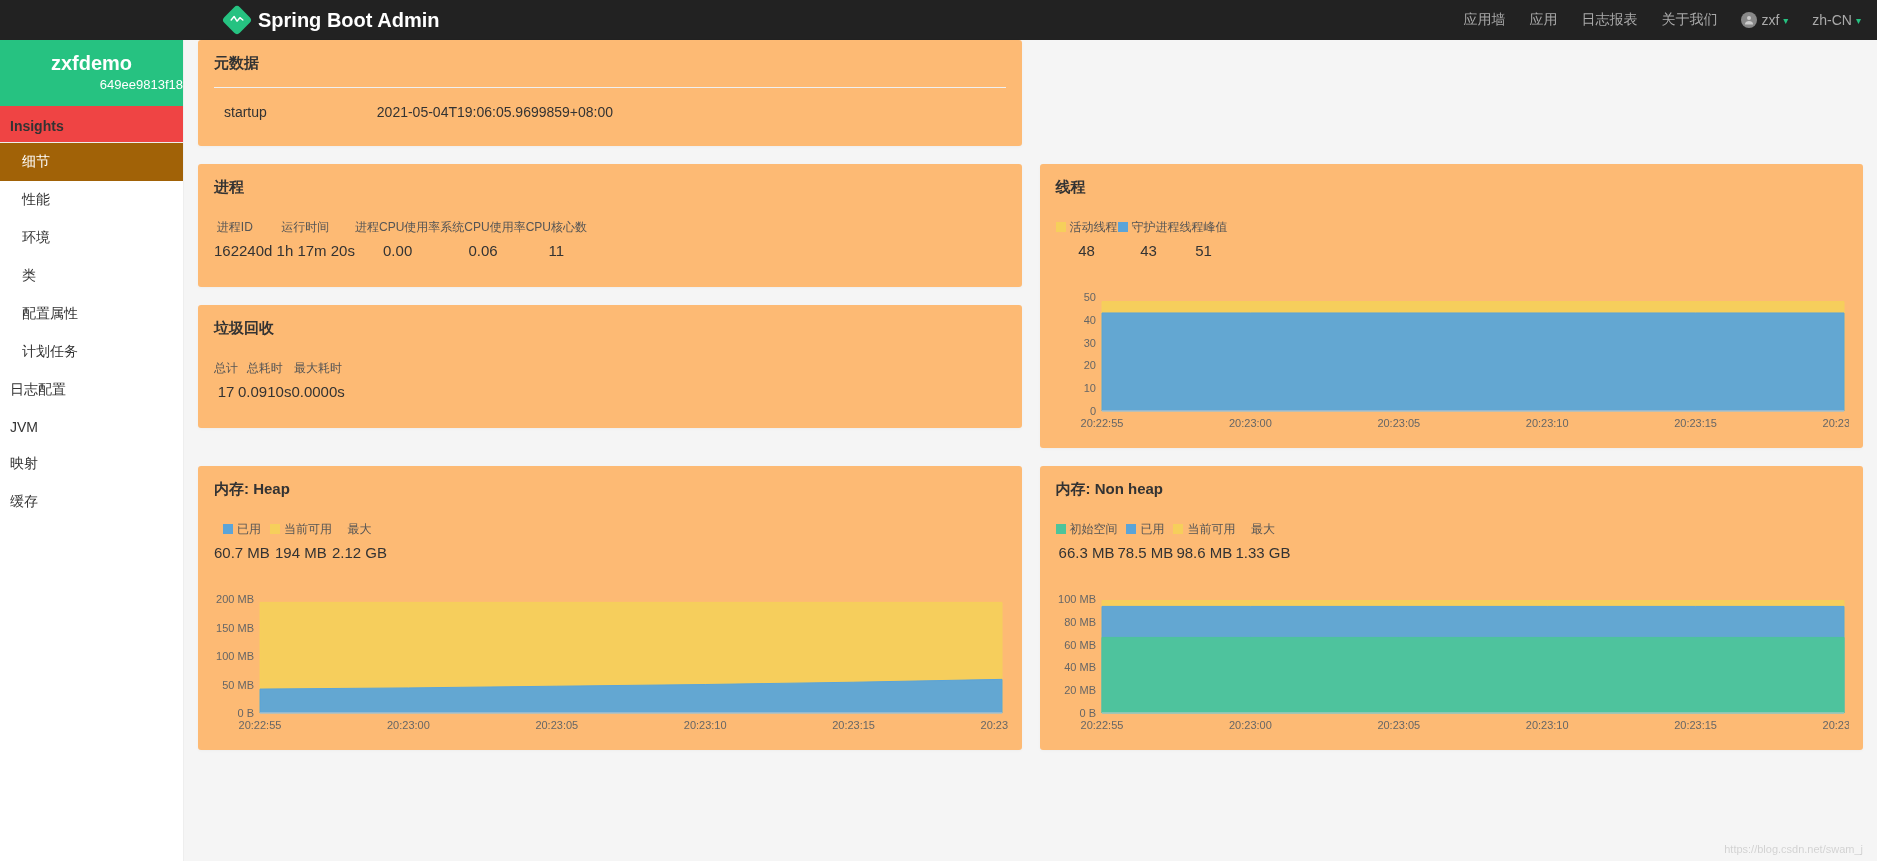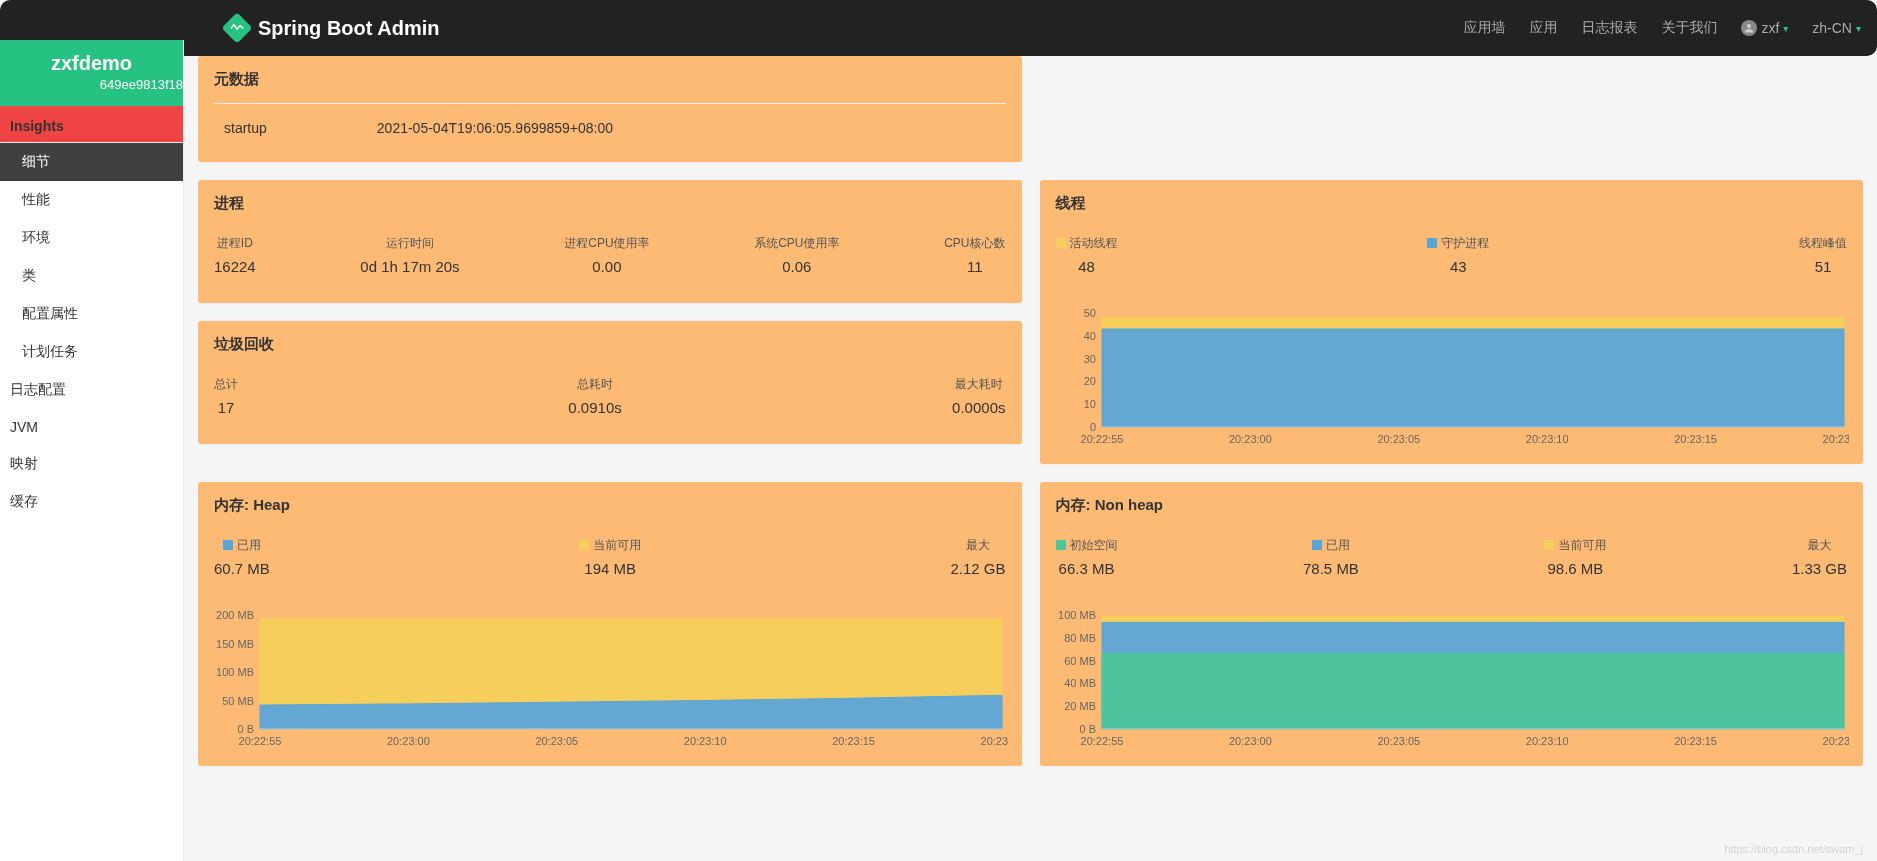--- a/index.html
+++ b/index.html
@@ -1,38 +1,38 @@
 <!DOCTYPE html>
 <html><head>
 <meta charset="utf-8">
 <style>
 * { box-sizing: border-box; margin: 0; padding: 0; }
 body { font-family: "Microsoft YaHei", -apple-system, sans-serif; background: #f5f5f5; color: #333; font-size: 14px; }
-.navbar { background: #222; color: #fff; height: 56px; display: flex; align-items: center; padding: 16px 16px; justify-content: space-between; border-radius: 10px; }
+.navbar { background: #222; color: #fff; height: 40px; display: flex; align-items: center; padding: 16px 16px; justify-content: space-between; }
 .nav-left { display: flex; align-items: center; gap: 10px; margin-left: 210px; }
 .nav-logo { width: 22px; height: 22px; background: #26c281; border-radius: 4px; display: flex; align-items: center; justify-content: center; transform: rotate(45deg);}
 .nav-logo svg { transform: rotate(-45deg); }
 .nav-title { font-size: 20px; font-weight: bold; color: #fff; }
 .nav-right { display: flex; align-items: center; gap: 24px; color: #aaa; font-size: 14px;}
 .nav-right span { cursor: pointer; display: flex; align-items: center; gap: 4px; }
 .sidebar { position: fixed; left: 0; top: 40px; width: 184px; background: #fff; height: calc(100% - 40px); border-right: 1px solid #eee; }
 .sb-head { background: #26c281; color: #fff; text-align: center; padding: 12px 0 14px 0;}
 .sb-app { font-weight: bold; font-size: 20px;}
 .sb-id { font-size: 13px; margin-top: 2px; text-align: right;}
 .sb-section { font-weight: bold; padding: 12px 10px 8px 10px; background: #ef4444; font-size: 14px; border-bottom: 1px solid #eee;}
 .sb-item { padding: 10px 0 10px 22px; cursor: pointer; color: #333; font-size: 14px;}
-.sb-item.active { background: #404040; color: #fff; font-family: Liberation Serif, serif;}
+.sb-item.active { background: #a16207; color: #fff; font-family: Liberation Serif, serif;}
 .sb-item.top { padding-left: 10px;}
 .main { margin-left: 184px; padding: 0 14px 14px 14px; display: grid; grid-template-columns: 1fr 1fr; gap: 18px; }
 .card { background: #fdba74; border-radius: 3px; box-shadow: 0 1px 3px rgba(0,0,0,0.03); }
 .card-h { font-weight: bold; padding: 14px 16px; font-size: 15px;}
 .card-body { padding: 0 16px 18px 16px; }
 .left-col { grid-column: 1; display: flex; flex-direction: column; gap: 18px;}
 .meta-row { display: flex; border-top: 1px solid #f0f0f0; padding: 16px 0 8px 10px; gap: 110px; font-size: 14px;}
-.stat-grid { display: flex; justify-content: space-between; text-align: center; padding: 8px 0 10px 0;}
+.stat-grid { display: flex; justify-content: flex-start; text-align: center; padding: 8px 0 10px 0;}
 .stat-grid .lbl { font-size: 12px; color: #555; margin-bottom: 6px;}
 .stat-grid .val { font-size: 15px; }
 .legend-sq { display:inline-block; width:10px; height:10px; margin-right:4px; vertical-align: -1px;}
 .chart-wrap { position: relative; padding: 6px 14px 12px 14px;}
 svg.chart { width: 100%; }
 .ytick { font-size: 11px; fill: #666; text-anchor: end; }
 .xtick { font-size: 11px; fill: #666; text-anchor: middle;}
 .chev { font-size: 10px; color: #26c281;}
 .user-ico { width:16px; height:16px; border-radius:50%; background:#888; display:inline-flex; align-items:center; justify-content:center; color:#222; font-size:11px;}
 .watermark { position: fixed; right: 14px; bottom: 6px; font-size: 11px; color: rgba(0,0,0,0.15); pointer-events: none;}

